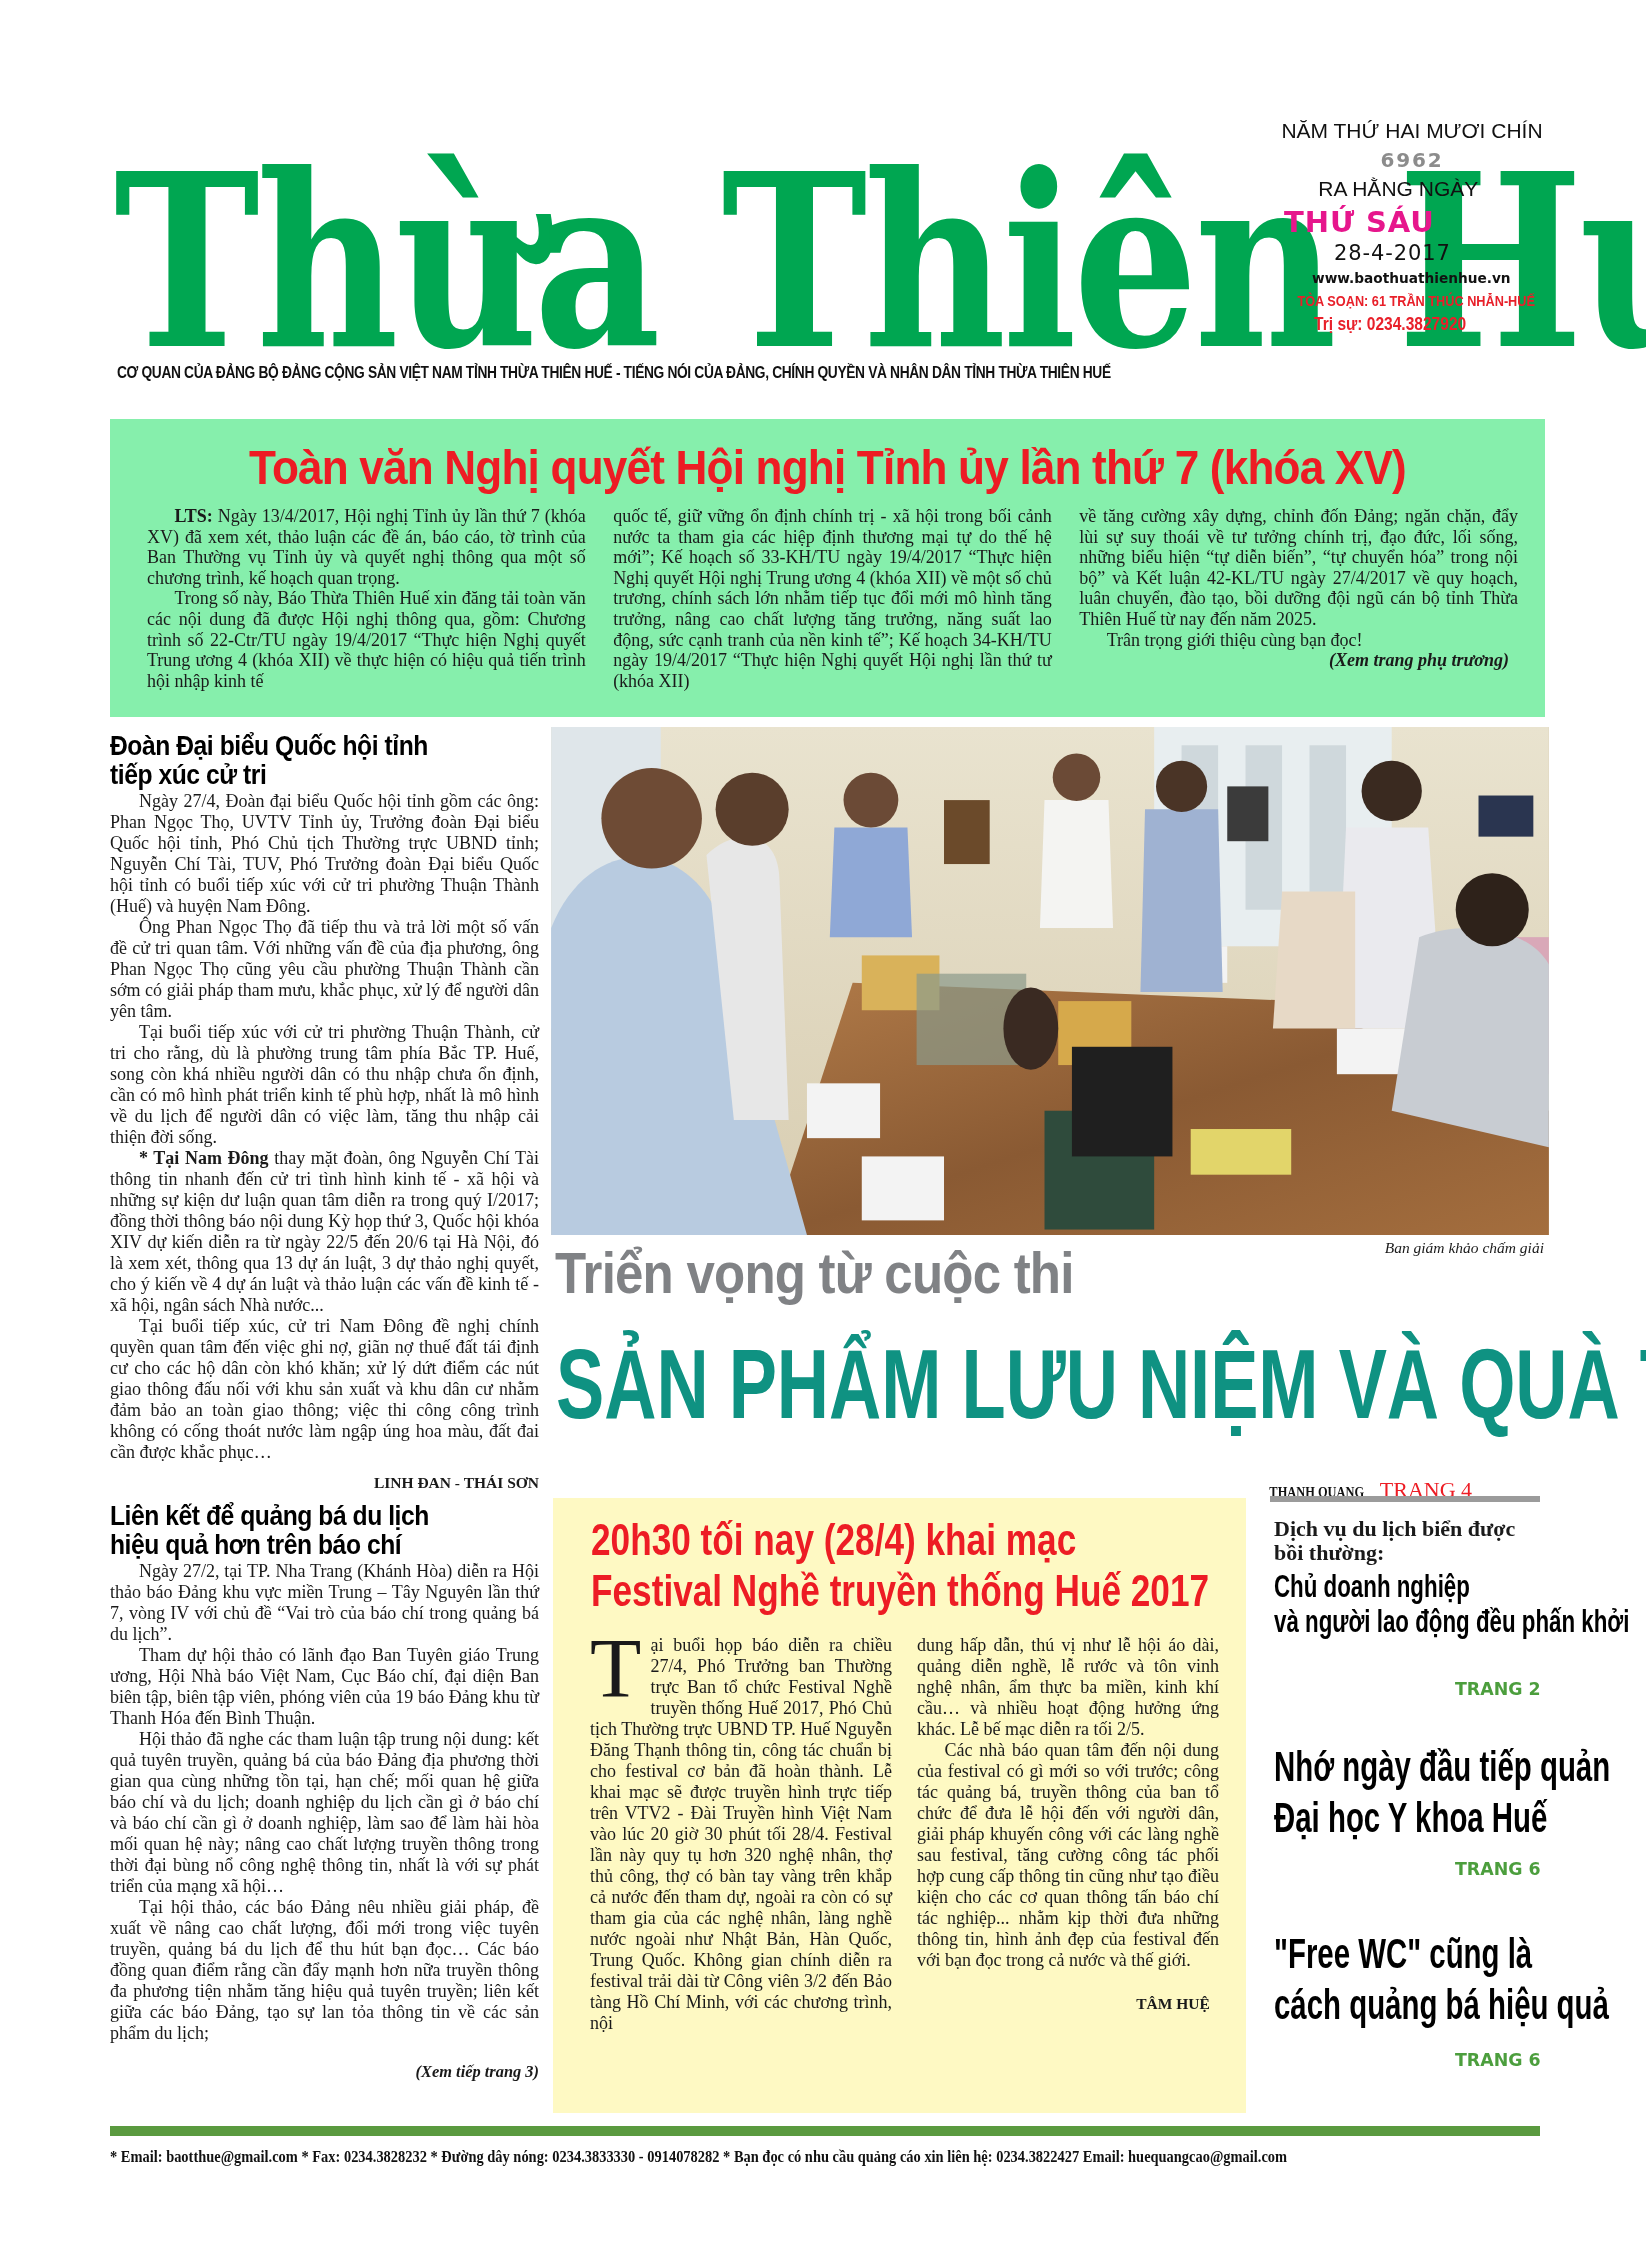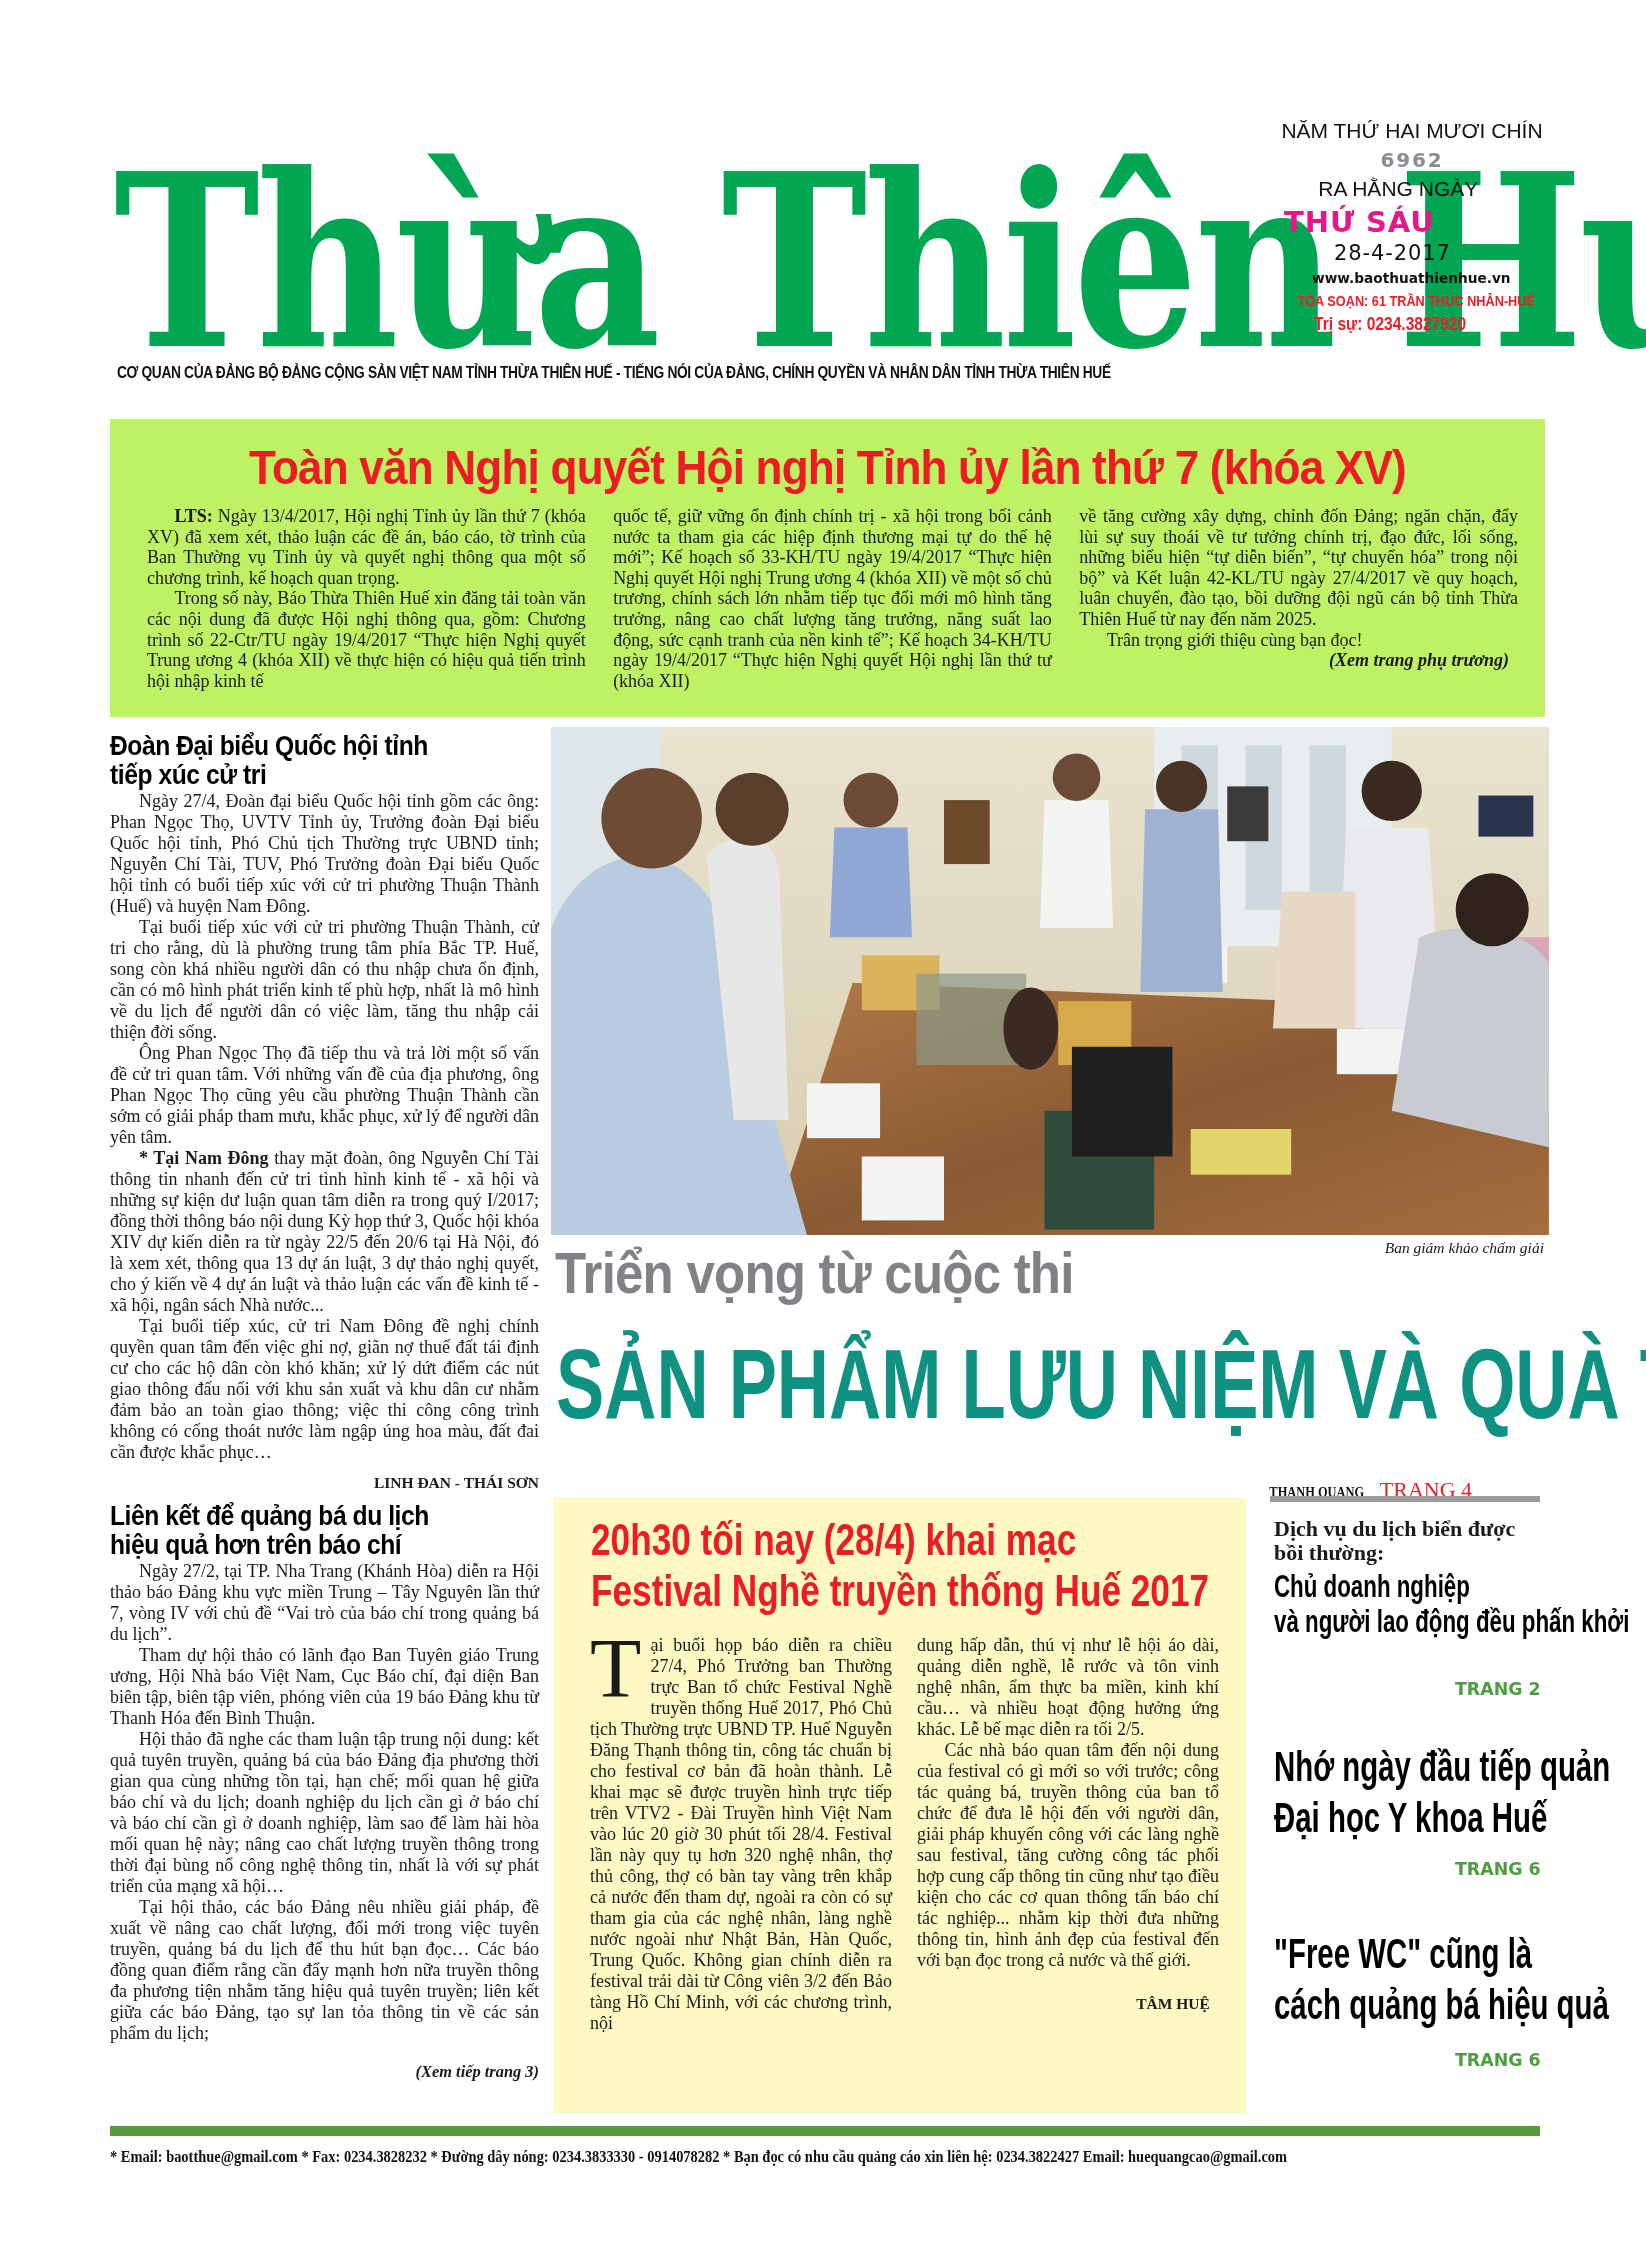--- a/index.html
+++ b/index.html
@@ -26,21 +26,21 @@
   .issue-year { font-family: "Liberation Sans", sans-serif; font-size: 21px; color: #111; text-align: center; white-space: nowrap; }
   .issue-no { font-family: "DejaVu Sans", sans-serif; font-weight: bold; font-size: 20px; color: #8c8c8c; text-align: center; margin-top: 4.6px; letter-spacing: 1.8px; }
   .issue-daily { font-family: "Liberation Sans", sans-serif; font-size: 21px; color: #111; text-align: center; margin-top: 5.5px; padding-right: 27.4px; }
   .issue-weekday { font-family: "DejaVu Sans", sans-serif; font-weight: bold; font-size: 29px; color: #e6168c; margin-top: 3.7px; padding-left: 9.1px; letter-spacing: 0.9px; }
   .issue-date { font-family: "DejaVu Sans", sans-serif; font-size: 21px; color: #111; margin-top: 1.8px; padding-left: 59px; letter-spacing: 0.9px; }
   .issue-web { font-family: "DejaVu Sans", sans-serif; font-weight: bold; font-size: 13.7px; color: #111; margin-top: 5.5px; padding-left: 37px; }
   .issue-addr { font-family: "Liberation Sans", sans-serif; font-weight: bold; font-size: 15.5px; color: #e8202a; margin-top: 6.4px; padding-left: 27.4px; white-space: nowrap; transform: scaleX(0.82); transform-origin: left top; }
   .issue-phone { font-family: "Liberation Sans", sans-serif; font-weight: bold; font-size: 18.3px; color: #e8202a; margin-top: 2.7px; padding-left: 46px; white-space: nowrap; transform: scaleX(0.85); transform-origin: left top; }
 
   
-  .lead-box { left: 110px; top: 419px; width: 1435px; height: 298px; background: #bef264; }
+  .lead-box { left: 110px; top: 419px; width: 1435px; height: 298px; background: #86efac; }
   .lead-title {
     position: absolute; left: 0; top: 20px; width: 100%; text-align: center;
     font-family: "Liberation Sans", sans-serif; font-weight: bold; font-size: 49px;
     color: #ed1c24; white-space: nowrap; letter-spacing: -0.9px;
     transform: scaleX(0.9);
   }
   .lead-cols { position: absolute; left: 37px; top: 87px; width: 1371px; display: flex; gap: 27.4px; }
   .lead-col { width: 439px; font-size: 18px; line-height: 20.6px; text-align: justify; }
   .lead-col p { text-indent: 27.4px; }
   .lead-col p.noindent { text-indent: 0; }
@@ -138,22 +138,22 @@
       <div class="lead-more">(Xem trang phụ trương)</div>
     </div>
   </div>
 </div>
 
 <div class="abs left-col" style="top:731px;">
   <div class="hl-black">Đoàn Đại biểu Quốc hội tỉnh</div>
   <div class="hl-black">tiếp xúc cử tri</div>
   <div class="body-text" style="margin-top:1.8px;">
     <p>Ngày 27/4, Đoàn đại biểu Quốc hội tỉnh gồm các ông: Phan Ngọc Thọ, UVTV Tỉnh ủy, Trưởng đoàn Đại biểu Quốc hội tỉnh, Phó Chủ tịch Thường trực UBND tỉnh; Nguyễn Chí Tài, TUV, Phó Trưởng đoàn Đại biểu Quốc hội tỉnh có buổi tiếp xúc với cử tri phường Thuận Thành (Huế) và huyện Nam Đông.</p>
+    <p>Ông Phan Ngọc Thọ đã tiếp thu và trả lời một số vấn đề cử tri quan tâm. Với những vấn đề của địa phương, ông Phan Ngọc Thọ cũng yêu cầu phường Thuận Thành cần sớm có giải pháp tham mưu, khắc phục, xử lý để người dân yên tâm.</p>
     <p>Tại buổi tiếp xúc với cử tri phường Thuận Thành, cử tri cho rằng, dù là phường trung tâm phía Bắc TP. Huế, song còn khá nhiều người dân có thu nhập chưa ổn định, cần có mô hình phát triển kinh tế phù hợp, nhất là mô hình về du lịch để người dân có việc làm, tăng thu nhập cải thiện đời sống.</p>
-    <p>Ông Phan Ngọc Thọ đã tiếp thu và trả lời một số vấn đề cử tri quan tâm. Với những vấn đề của địa phương, ông Phan Ngọc Thọ cũng yêu cầu phường Thuận Thành cần sớm có giải pháp tham mưu, khắc phục, xử lý để người dân yên tâm.</p>
     <p><b>* Tại Nam Đông</b><span> thay mặt đoàn, ông Nguyễn Chí Tài thông tin nhanh đến cử tri tình hình kinh tế - xã hội và những sự kiện dư luận quan tâm diễn ra trong quý I/2017; đồng thời thông báo nội dung Kỳ họp thứ 3, Quốc hội khóa XIV dự kiến diễn ra từ ngày 22/5 đến 20/6 tại Hà Nội, đó là xem xét, thông qua 13 dự án luật, 3 dự thảo nghị quyết, cho ý kiến về 4 dự án luật và thảo luận các vấn đề kinh tế - xã hội, ngân sách Nhà nước...</span></p>
     <p>Tại buổi tiếp xúc, cử tri Nam Đông đề nghị chính quyền quan tâm đến việc ghi nợ, giãn nợ thuế đất tái định cư cho các hộ dân còn khó khăn; xử lý dứt điểm các nút giao thông đấu nối với khu sản xuất và khu dân cư nhằm đảm bảo an toàn giao thông; việc thi công công trình không có cống thoát nước làm ngập úng hoa màu, đất đai cần được khắc phục…</p>
   </div>
   <div class="byline">LINH ĐAN - THÁI SƠN</div>
 </div>
 
 <div class="abs left-col" style="top:1501px;">
   <div class="hl-black">Liên kết để quảng bá du lịch</div>
   <div class="hl-black">hiệu quả hơn trên báo chí</div>
   <div class="body-text" style="margin-top:1.8px;">

